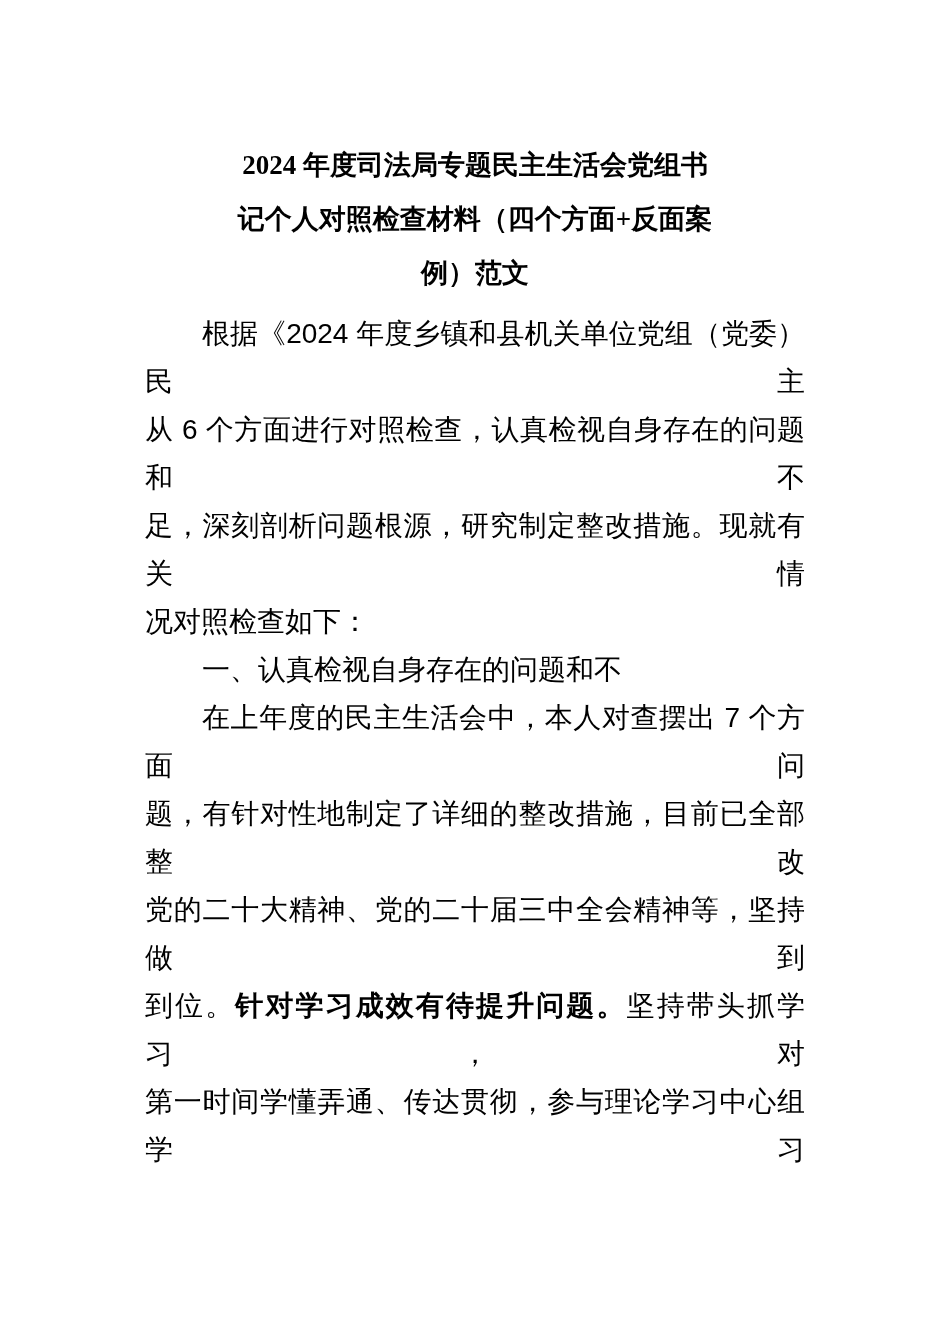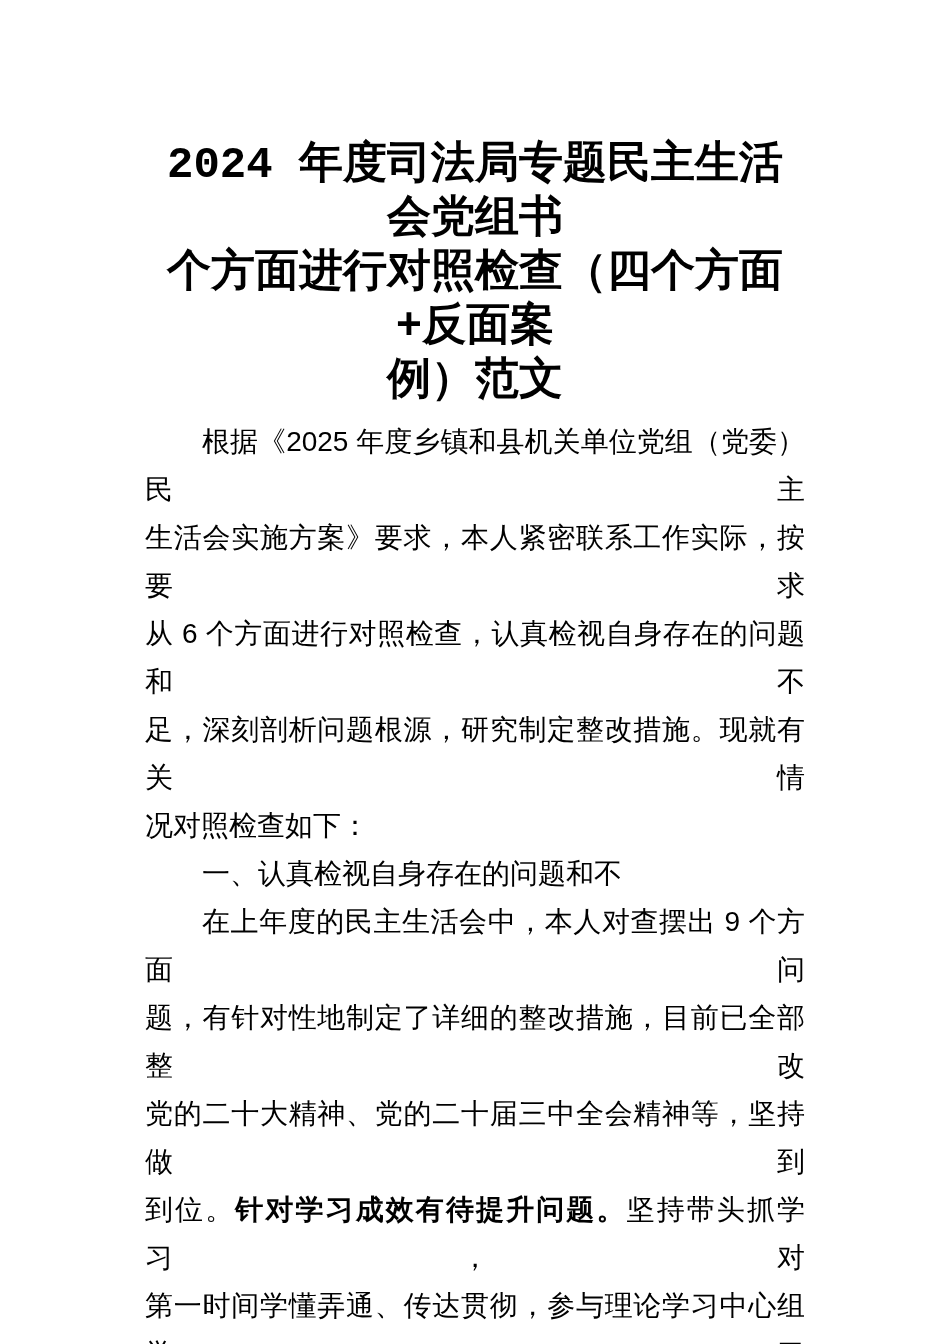--- a/index.html
+++ b/index.html
@@ -12,23 +12,23 @@
     overflow: hidden;
   }
   .page {
     box-sizing: border-box;
     width: 950px;
     height: 1344px;
     padding: 138px 145px 0 145px;
     background: #ffffff;
   }
   .title {
-    font-family: Liberation Mono, monospace;
+    font-family: Liberation Serif, serif;
     font-weight: 800;
-    font-size: 44px;
+    font-size: 27px;
     line-height: 54px;
     text-align: center;
     color: #000000;
     margin: 0 0 10px 0;
   }
   .doc-body {
     width: 660px;
     font-size: 28px;
     line-height: 48px;
     color: #000000;
@@ -42,29 +42,28 @@
   .line.i { text-indent: 57px; }
   .seg { font-weight: normal; }
   .seg.b { font-weight: bold; }
 </style>
 </head>
 <body>
 
 <div class="page">
   <h1 class="title" id="doc-title">
       <div>2024 年度司法局专题民主生活会党组书</div>
-      <div>个方面进行对照检查（四个方面+反面案</div>
+      <div>记个人对照检查材料（四个方面+反面案</div>
       <div>例）范文</div>
     </h1>
   <div class="doc-body" id="doc-body">
-      <div class="line j i"><span class="seg">根据《2025 年度乡镇和县机关单位党组（党委）民主</span></div>
-      <div class="line j"><span class="seg">生活会实施方案》要求，本人紧密联系工作实际，按要求</span></div>
+      <div class="line j i"><span class="seg">根据《2024 年度乡镇和县机关单位党组（党委）民主</span></div>
       <div class="line j"><span class="seg">从 6 个方面进行对照检查，认真检视自身存在的问题和不</span></div>
       <div class="line j"><span class="seg">足，深刻剖析问题根源，研究制定整改措施。现就有关情</span></div>
       <div class="line"><span class="seg">况对照检查如下：</span></div>
       <div class="line i"><span class="seg">一、认真检视自身存在的问题和不</span></div>
-      <div class="line j i"><span class="seg">在上年度的民主生活会中，本人对查摆出 9 个方面问</span></div>
+      <div class="line j i"><span class="seg">在上年度的民主生活会中，本人对查摆出 7 个方面问</span></div>
       <div class="line j"><span class="seg">题，有针对性地制定了详细的整改措施，目前已全部整改</span></div>
       <div class="line j"><span class="seg">党的二十大精神、党的二十届三中全会精神等，坚持做到</span></div>
       <div class="line j"><span class="seg">到位。</span><span class="seg b">针对学习成效有待提升问题。</span><span class="seg">坚持带头抓学习，对</span></div>
       <div class="line j"><span class="seg">第一时间学懂弄通、传达贯彻，参与理论学习中心组学习</span></div>
     </div>
 </div>
 
 </body></html>

